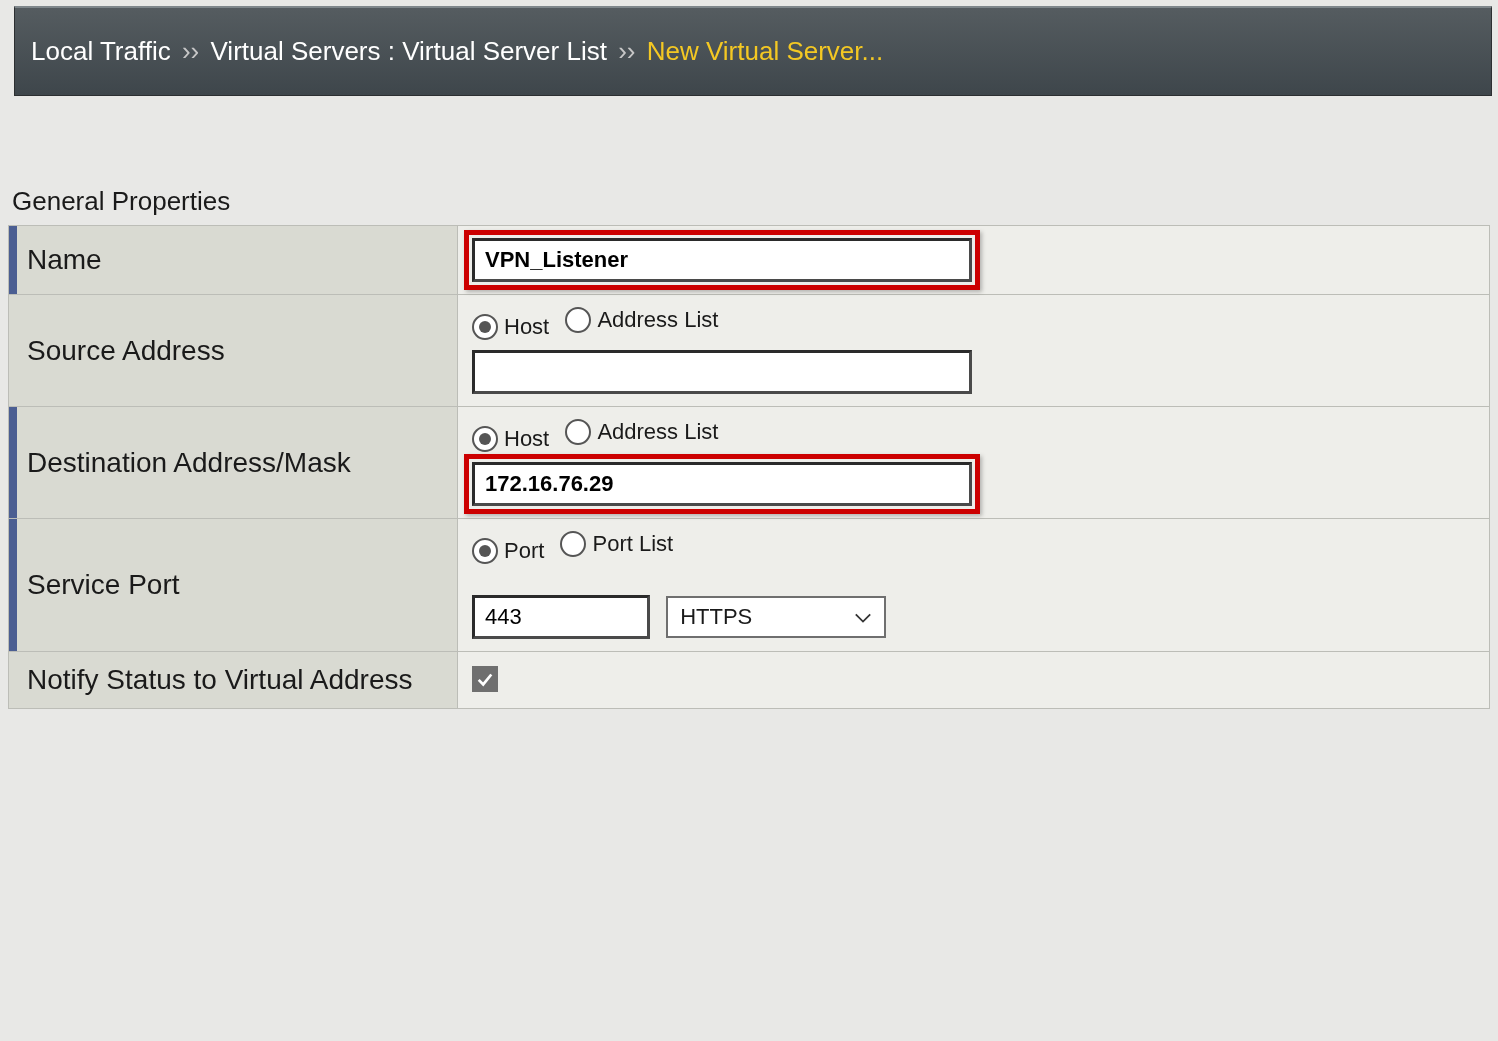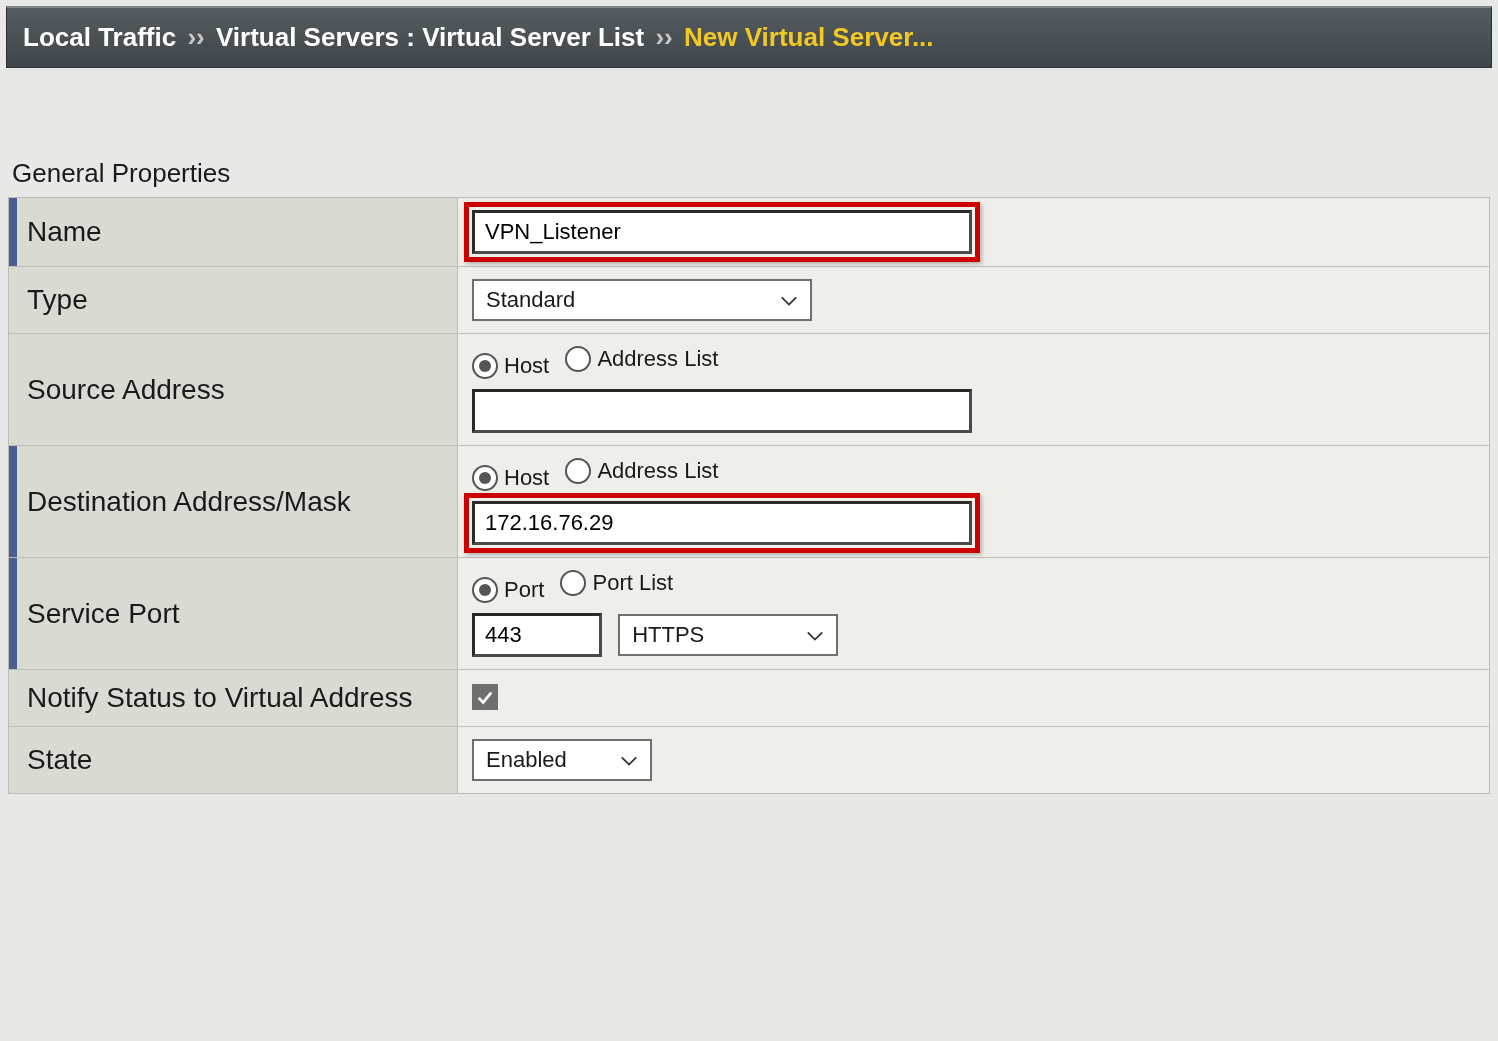--- a/index.html
+++ b/index.html
@@ -7,24 +7,24 @@
     padding: 0;
     font-family: Arial, Helvetica, sans-serif;
     background: #e8e8e6;
     color: #1a1a1a;
     font-size: 22px;
   }
   .breadcrumb-bar {
     background: linear-gradient(#555c60, #3e464b);
     border: 1px solid #2c2f31;
     border-top: 2px solid #7f878b;
-    margin: 6px 6px 0 6px;
-    padding: 14px 16px;
+    margin: 6px 6px 0 14px;
+    padding: 28px 16px;
     color: #fff;
-    font-weight: bold;
+    font-weight: normal;
     font-size: 26px;
   }
   .breadcrumb-bar .sep {
     color: #c7c7c7;
     padding: 0 4px;
   }
   .breadcrumb-bar .current {
     color: #f4c823;
   }
   .section-title {
@@ -68,23 +68,23 @@
   }
   input[type="text"].tbox {
     font-size: 22px;
     padding: 6px 10px;
     border: 3px solid #4a4a4a;
     border-top-color: #2a2a2a;
     border-left-color: #2a2a2a;
     background: #fff;
     box-sizing: border-box;
   }
-  .tbox.wide { width: 500px; }
+  .tbox.wide { width: 500px; font-weight: bold; }
   .tbox.xwide { width: 620px; }
-  .tbox.port { width: 130px; }
+  .tbox.port { width: 178px; margin-top: 21px; }
   .select {
     display: inline-flex;
     align-items: center;
     justify-content: space-between;
     border: 2px solid #6f6f6f;
     background: #fff;
     padding: 6px 12px;
     font-size: 22px;
     min-width: 160px;
     cursor: default;
@@ -163,33 +163,20 @@
       <tr>
     <td class="label required"><span class="labtext">Name</span></td>
     <td class="field">
       <span class="highlight">
         <input type="text" class="tbox wide" value="VPN_Listener" style="">
       </span>
     </td>
   </tr>
 
 
-  <tr>
-    <td class="label"><span class="labtext">Type</span></td>
-    <td class="field">
-      <div class="select type">
-        <span>Standard</span>
-        <span class="chev">
-          <svg class="chev-svg" viewBox="0 0 20 12">
-                <polyline points="2,2 10,10 18,2" fill="none" stroke="#333" stroke-width="2"></polyline>
-              </svg>
-        </span>
-      </div>
-    </td>
-  </tr>
 
   <tr>
     <td class="label"><span class="labtext">Source Address</span></td>
     <td class="field">
       <div>
         <span class="radio">
               <span class="dot checked"></span>
               <span>Host</span>
             </span>
         <span class="radio">
@@ -255,27 +242,14 @@
     <td class="label"><span class="labtext">Notify Status to Virtual Address</span></td>
     <td class="field">
       <span class="checkbox">
         <svg width="18" height="18" viewBox="0 0 20 20">
               <polyline points="3,11 8,16 17,5" fill="none" stroke="#fff" stroke-width="3"></polyline>
             </svg>
       </span>
     </td>
   </tr>
 
-  <tr>
-    <td class="label"><span class="labtext">State</span></td>
-    <td class="field">
-      <div class="select state">
-        <span>Enabled</span>
-        <span class="chev">
-          <svg class="chev-svg" viewBox="0 0 20 12">
-                <polyline points="2,2 10,10 18,2" fill="none" stroke="#333" stroke-width="2"></polyline>
-              </svg>
-        </span>
-      </div>
-    </td>
-  </tr>
 </tbody>
   </table>
 
 </body></html>

